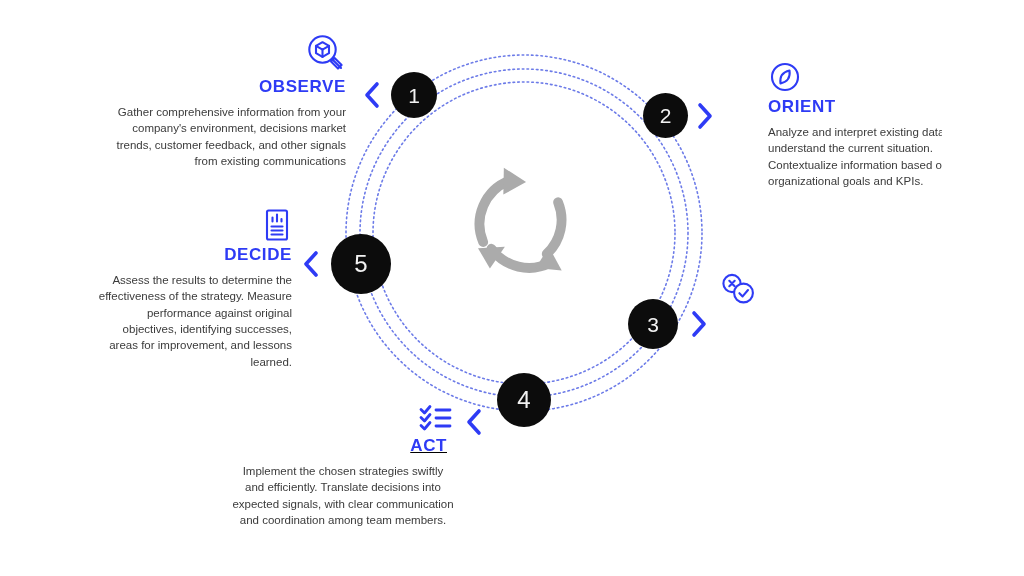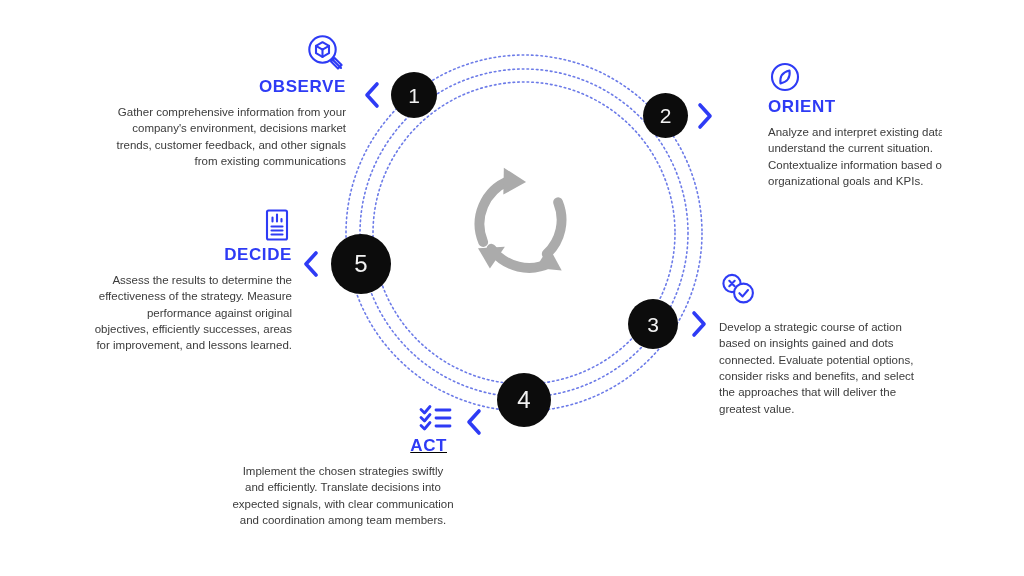--- a/index.html
+++ b/index.html
@@ -177,21 +177,20 @@
     <div class="icon-wrap">
       <svg class="icon" width="38" height="34" viewBox="0 0 38 34" style="display:inline-block;">
         <g fill="none" stroke="#2E3BF5" stroke-width="2.1" stroke-linecap="round" stroke-linejoin="round">
           <circle cx="13" cy="11.5" r="8.6"></circle>
           <path d="M10.3 8.8 L15.7 14.2 M15.7 8.8 L10.3 14.2"></path>
           <circle cx="24.5" cy="21" r="9.4" fill="#ffffff"></circle>
           <path d="M20.4 21.2 L23.6 24.4 L29.0 18.0"></path>
         </g>
       </svg>
     </div>
-    <div class="desc">Develop a strategic course of action based on insights gained and dots connected. Evaluate potential options, consider risks and benefits, and select the approaches that will deliver the greatest value.</div>
   </div>
 
   <div class="badge b4" style="left:497px; top:373px; width:54px; height:54px;">
     <span>4</span>
   </div>
   <svg class="chev" style="position:absolute; left:463px; top:407px;" width="22" height="30" viewBox="0 0 22 30">
     <path d="M16 4 L6 15 L16 26" fill="none" stroke="#2E3BF5" stroke-width="3.6" stroke-linecap="round" stroke-linejoin="round"></path>
   </svg>
   <div class="step center-b" style="left:232px; top:403px; width:222px;">
     <div class="icon-wrap" style="text-align:right;">
@@ -226,16 +225,16 @@
           <path d="M10.5 13.5 L10.5 9.5 M15 13.5 L15 6.5 M19.5 13.5 L19.5 11"></path>
           <path d="M9.5 18.5 L20.5 18.5"></path>
           <path d="M9.5 22.5 L20.5 22.5"></path>
           <path d="M9.5 26.5 L20.5 26.5"></path>
         </g>
       </svg>
     </div>
     <div class="title-row">
       <span class="title">DECIDE</span>
     </div>
-    <div class="desc">Assess the results to determine the effectiveness of the strategy. Measure performance against original objectives, efficiently successes, areas for improvement, and lessons learned.</div>
+    <div class="desc">Assess the results to determine the effectiveness of the strategy. Measure performance against original objectives, identifying successes, areas for improvement, and lessons learned.</div>
   </div>
 
 </div>
 
 </body></html>

